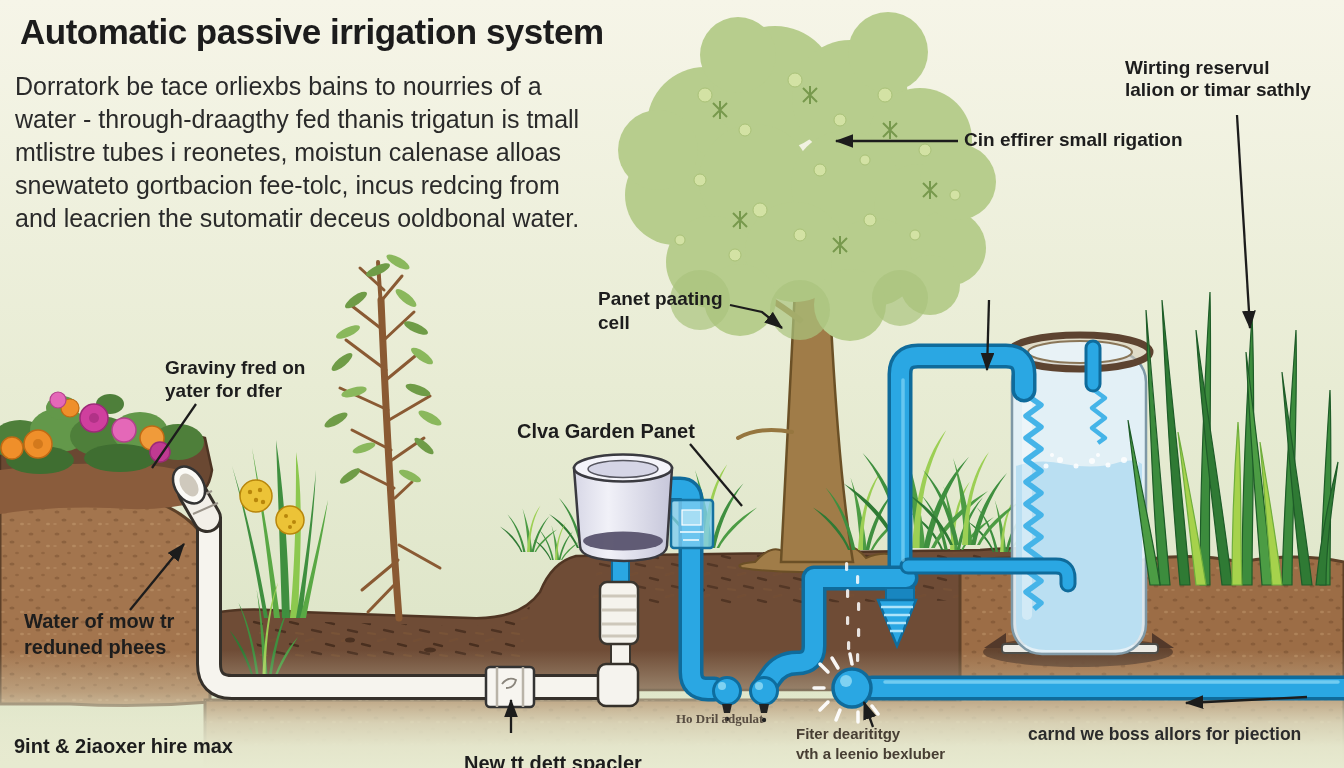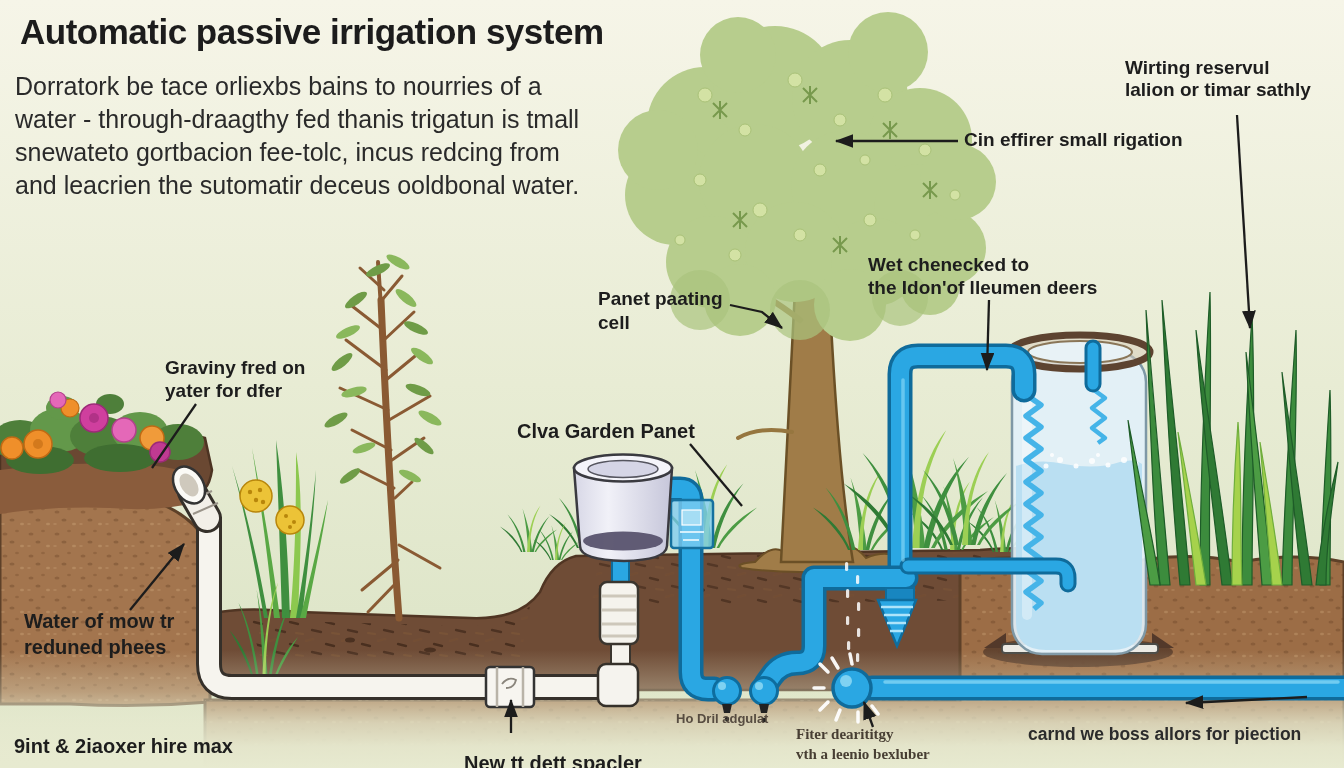--- a/index.html
+++ b/index.html
@@ -13,22 +13,22 @@
   #intro{left:15px;top:70px;font-size:25px;line-height:33px;font-weight:normal;color:#2a2a2a;}
   #lbl-reservoir{left:1125px;top:57px;width:210px;font-size:19px;line-height:22px;}
   #lbl-canopy{left:964px;top:129px;font-size:19px;}
   #lbl-cell{left:598px;top:287px;width:145px;font-size:19px;line-height:24px;}
   #lbl-wet{left:868px;top:253px;width:242px;font-size:19px;line-height:23px;}
   #lbl-gravity{left:165px;top:356px;width:162px;font-size:19px;line-height:23px;}
   #lbl-panel{left:517px;top:420px;font-size:20px;}
   #lbl-waterflow{left:24px;top:608px;font-size:20px;line-height:26px;}
   #lbl-bottomleft{left:14px;top:735px;font-size:20px;}
   #lbl-spacer{left:464px;top:736px;font-size:20px;margin-top:16px;}
-  #lbl-drail{left:676px;top:711px;font-size:13px;color:#4d4238;opacity:.92;}
-  #lbl-filter{left:796px;top:724px;font-size:15px;line-height:20px;color:#473e33;font-family:Liberation Serif, serif;}
+  #lbl-drail{left:676px;top:711px;font-size:13px;color:#4d4238;opacity:.92;font-family:Liberation Serif, serif;}
+  #lbl-filter{left:796px;top:724px;font-size:15px;line-height:20px;color:#473e33;}
   #lbl-conduit{left:1028px;top:721px;font-size:17.5px;line-height:27px;color:#2b2b2b;}
   
   .pb-o{fill:none;stroke:#0f6b9b;stroke-width:25;stroke-linecap:round;stroke-linejoin:round;}
   .pb-i{fill:none;stroke:#2aa7e3;stroke-width:18;stroke-linecap:round;stroke-linejoin:round;}
   .pt-o{fill:none;stroke:#0f6b9b;stroke-width:17;stroke-linecap:round;stroke-linejoin:round;}
   .pt-i{fill:none;stroke:#2aa7e3;stroke-width:11;stroke-linecap:round;stroke-linejoin:round;}
   .pw-o{fill:none;stroke:#35302a;stroke-width:26;stroke-linecap:round;stroke-linejoin:round;}
   .pw-i{fill:none;stroke:#f6f4ee;stroke-width:20;stroke-linecap:round;stroke-linejoin:round;}
   .arrow{fill:none;stroke:#1c1c1c;stroke-width:2.3;}
 </style>
@@ -430,40 +430,37 @@
   <path d="M873,727 L864,702" marker-end="url(#ah)"></path>
   <path d="M1307,697 L1186,703" marker-end="url(#ah)"></path>
 </g>
 </svg>
 
 <div class="lbl" id="title">Automatic passive irrigation system</div>
 
 <div class="lbl" id="intro">
   <span>Dorratork be tace orliexbs bains to nourries of a</span>
   <span>water - through-draagthy fed thanis trigatun is tmall</span>
+  <span>mtlistre tubes i reonetes, moistun calenase alloas</span>
   <span>snewateto gortbacion fee-tolc, incus redcing from</span>
   <span>and leacrien the sutomatir deceus ooldbonal water.</span>
 </div>
 
 <div class="lbl ctr" id="lbl-reservoir">
   <span>Wirting reservul</span>
   <span>lalion or timar sathly</span>
 </div>
 
 <div class="lbl" id="lbl-canopy">Cin effirer small rigation</div>
 
 <div class="lbl ctr" id="lbl-cell">
   <span>Panet paating</span>
   <span>cell</span>
 </div>
 
-<div class="lbl ctr" id="lbl-wet">
-  <span>Wet chenecked to</span>
-  <span>the Idon'of lleumen deers</span>
-</div>
 
 <div class="lbl ctr" id="lbl-gravity">
   <span>Graviny fred on</span>
   <span>yater for dfer</span>
 </div>
 
 <div class="lbl" id="lbl-panel">Clva Garden Panet</div>
 
 <div class="lbl" id="lbl-waterflow">
   <span>Water of mow tr</span>

